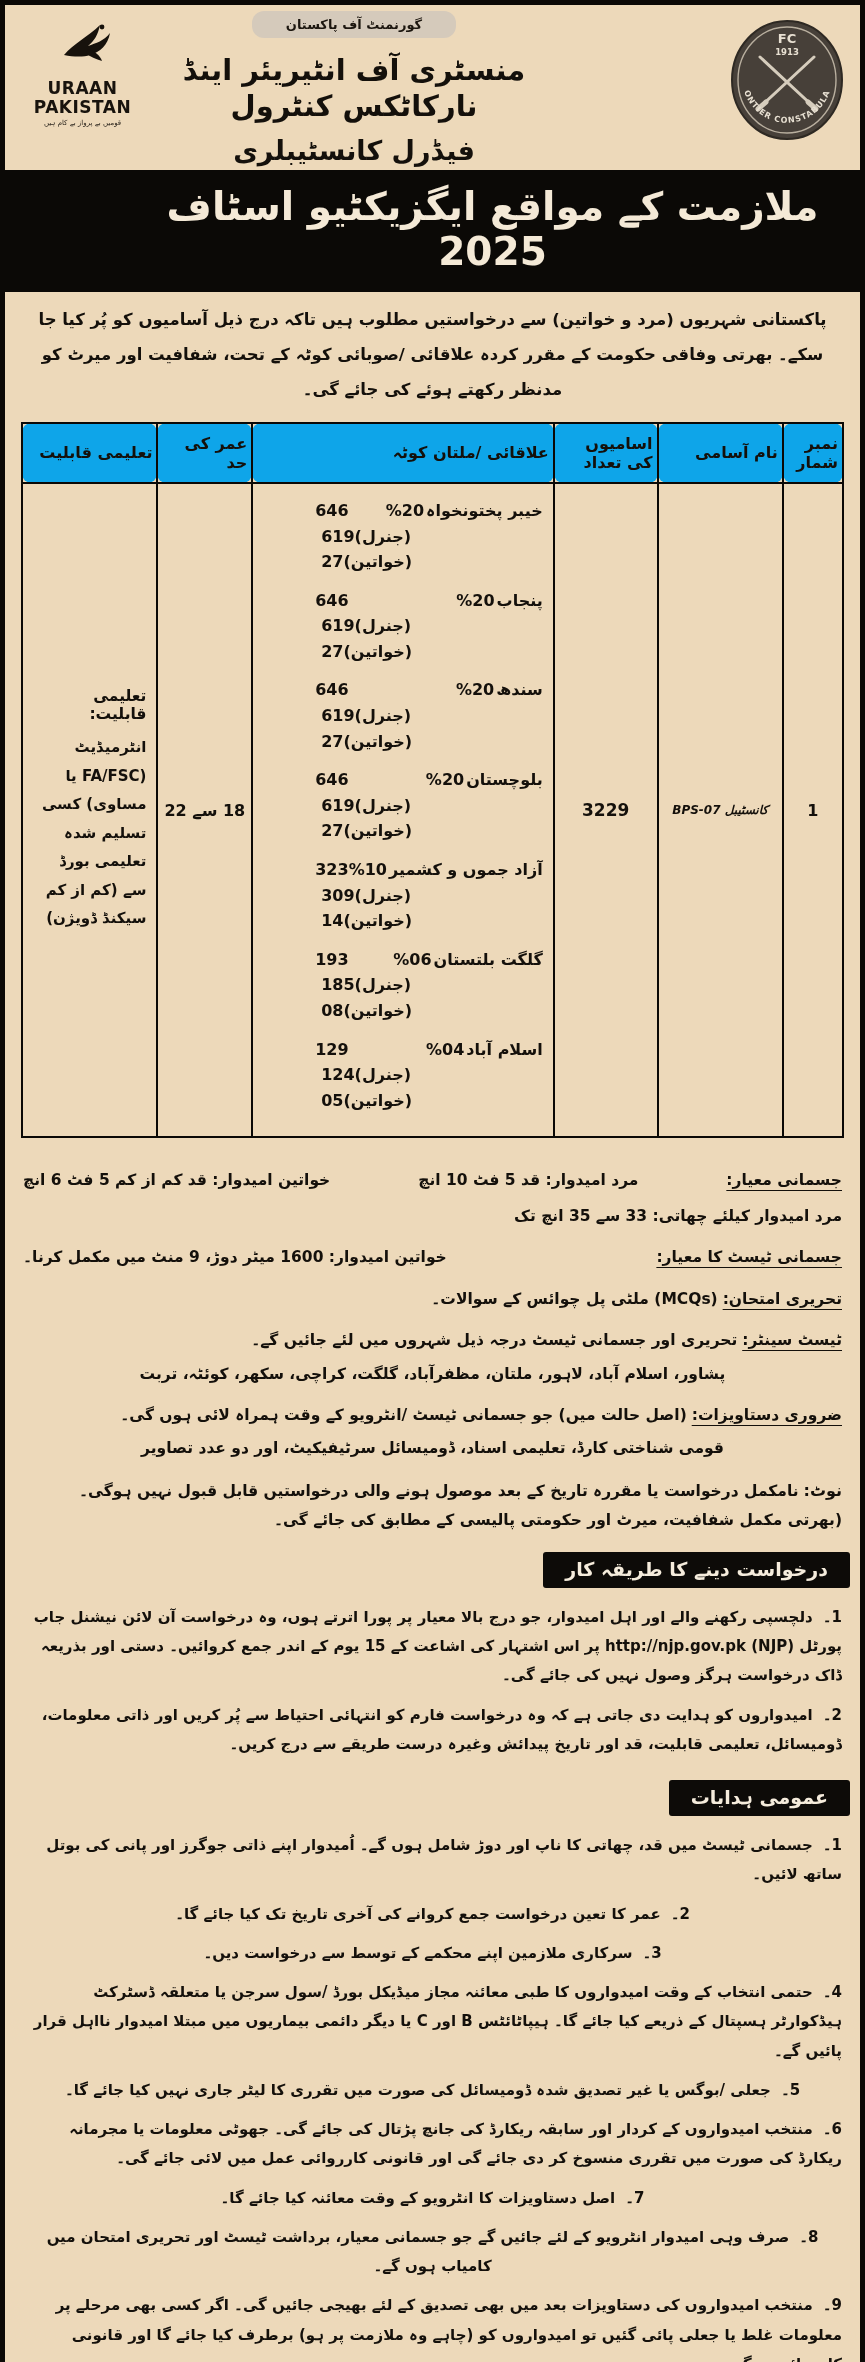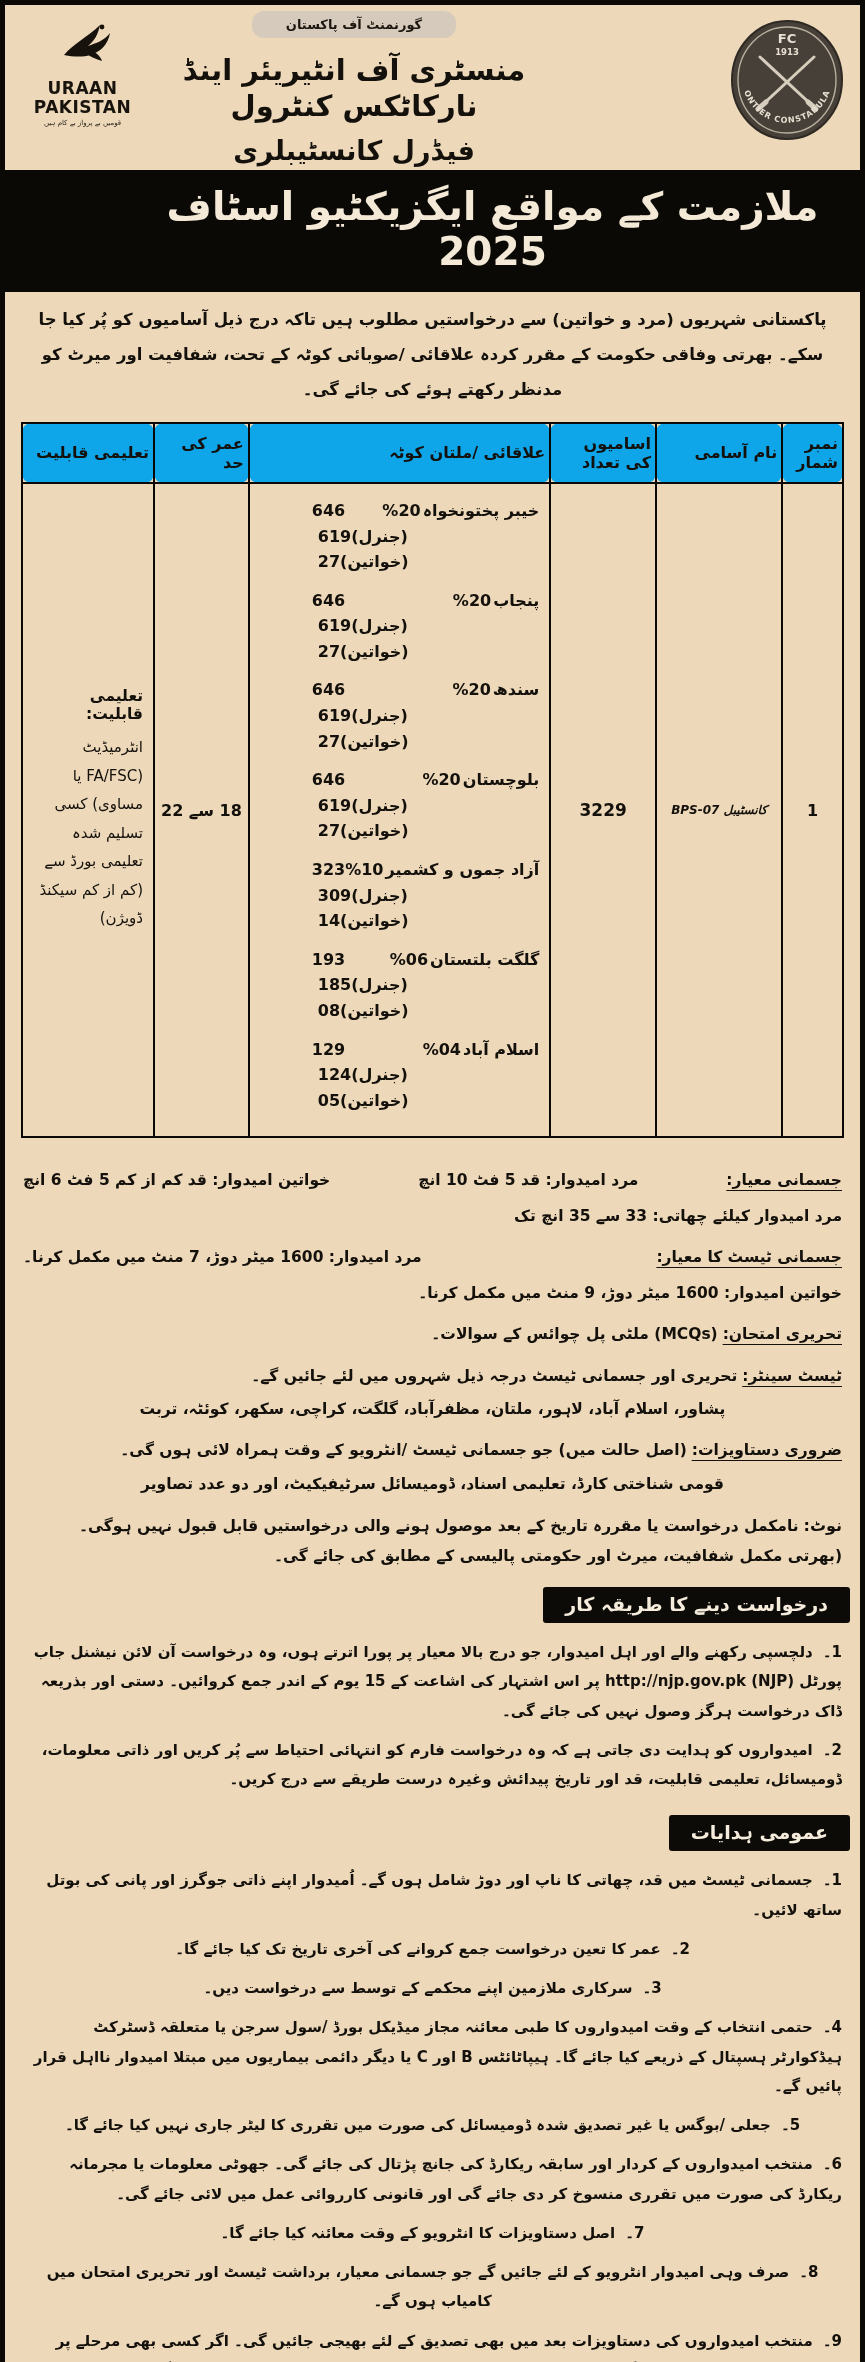--- a/index.html
+++ b/index.html
@@ -50,21 +50,21 @@
   .qregion{font-weight:bold;white-space:nowrap;}
   .qpct{font-weight:bold;direction:ltr;margin-right:2px;}
   .qtotal{direction:ltr;font-weight:600;}
   .qsub{direction:ltr;text-align:left;padding-left:58px;font-weight:600;}
   td.c-serial{width:58px;font-weight:600;}
   td.c-name{width:132px;font-weight:bold;font-size:12px;white-space:nowrap;font-style:italic;}
   td.c-total{width:126px;font-weight:600;font-size:17px;border-radius:11px;}
   td.c-age{width:74px;font-weight:600;white-space:nowrap;}
   td.c-edu{width:170px;text-align:right;padding:10px;}
   .edu-label{font-weight:bold;font-size:15.5px;margin-bottom:10px;}
-  .edu-text{font-size:15px;font-weight:400;line-height:1.9;}
+  .edu-text{font-size:15px;font-weight:700;line-height:1.9;}
   
   .sections{direction:rtl;padding:6px 18px 0 18px;font-size:15.5px;}
   .sec{margin:12px 0;line-height:1.9;}
   .sec-label{font-weight:bold;text-decoration:underline;text-underline-offset:5px;white-space:nowrap;}
   .sec-flex{display:flex;justify-content:space-between;align-items:baseline;flex-wrap:wrap;gap:6px 18px;}
   .sec-part{font-weight:600;}
   .sec-text{font-weight:600;}
   .sec-center{text-align:center;font-weight:600;margin-top:4px;}
   .sec-note .sec-label{text-decoration:none;font-size:16px;}
   
@@ -228,21 +228,20 @@
 
     <div class="sec sec-flex">
       <span class="sec-label">جسمانی معیار:</span>
       <span class="sec-part">مرد امیدوار:  قد 5 فٹ 10 انچ</span>
       <span class="sec-part">خواتین امیدوار:  قد کم از کم 5 فٹ 6 انچ</span>
       <span class="sec-part">مرد امیدوار کیلئے چھاتی:  33 سے 35 انچ تک</span>
     </div>
 
     <div class="sec sec-flex">
       <span class="sec-label">جسمانی ٹیسٹ کا معیار:</span>
-      <span class="sec-part">مرد امیدوار:  1600 میٹر دوڑ، 7 منٹ میں مکمل کرنا۔</span>
       <span class="sec-part">خواتین امیدوار:  1600 میٹر دوڑ، 9 منٹ میں مکمل کرنا۔</span>
     </div>
 
     <div class="sec">
       <span class="sec-label">تحریری امتحان:</span>
       <span class="sec-text">(MCQs) ملٹی پل چوائس کے سوالات۔</span>
     </div>
 
     <div class="sec">
       <span class="sec-label">ٹیسٹ سینٹر:</span>

